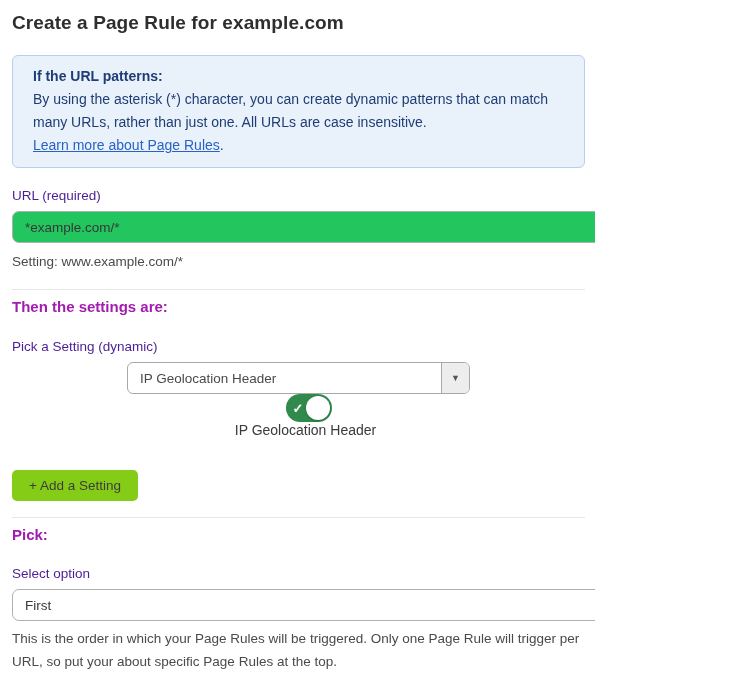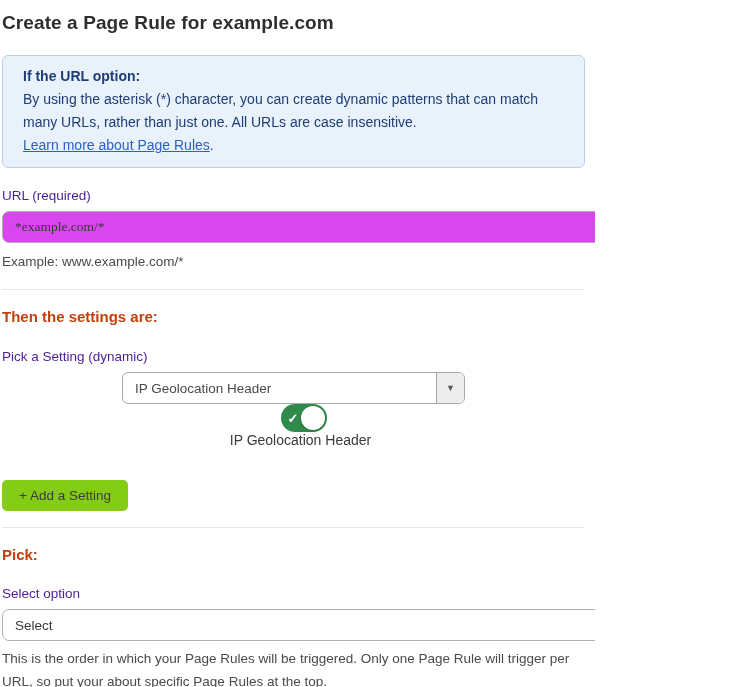--- a/index.html
+++ b/index.html
@@ -5,21 +5,21 @@
   * { margin: 0; padding: 0; box-sizing: border-box; }
   html, body {
     width: 750px;
     background: #ffffff;
     font-family: "Liberation Sans", sans-serif;
     color: #404040;
   }
   .page {
     width: 595px;
     height: 687px;
-    padding: 12px 10px 0 2px;
+    padding: 12px 10px 0 12px;
     overflow: hidden;
   }
   
   .page-title {
     font-size: 19px;
     font-weight: bold;
     color: #2e2e2e;
     letter-spacing: 0.1px;
     margin-bottom: 21px;
   }
@@ -46,42 +46,42 @@
     color: #4c1d95;
     margin-bottom: 8px;
   }
   .text-input {
     display: block;
     width: 730px;
     height: 32px;
     border: 1px solid #b0b0b0;
     border-radius: 7px;
     padding: 0 12px;
-    font-family: Liberation Serif, serif;
+    font-family: Liberation Sans, sans-serif;
     font-size: 13.5px;
     color: #383838;
-    background: #d946ef;
+    background: #22c55e;
     outline: none;
   }
   .helper-text {
     font-size: 13.5px;
     color: #4a4a4a;
     margin-top: 7px;
     line-height: 23px;
   }
   .divider {
     border: none;
     border-top: 1px solid #e7e7e7;
     margin: 16px 0 0 0;
   }
   .section-heading {
     font-size: 15px;
     font-weight: bold;
-    color: #c2410c;
-    margin-top: 18px;
+    color: #a21caf;
+    margin-top: 8px;
   }
   
   .picker-label { margin-top: 24px; }
   .setting-row {
     display: flex;
     align-items: center;
     margin-top: 8px;
     flex-direction: column;
   }
   .setting-dropdown {
@@ -199,28 +199,28 @@
   }
 </style>
 </head>
 <body>
 
 <div class="page">
 
   <div class="page-title">Create a Page Rule for example.com</div>
 
   <div class="info-box">
-    <div class="info-heading">If the URL option:</div>
+    <div class="info-heading">If the URL patterns:</div>
     <div class="info-body">By using the asterisk (*) character, you can create dynamic patterns that can match many URLs, rather than just one. All URLs are case insensitive.</div>
     <div><a class="info-link">Learn more about Page Rules</a><span>.</span></div>
   </div>
 
   <div class="field-label">URL (required)</div>
   <input class="text-input" type="text" value="*example.com/*" style="">
-  <div class="helper-text">Example: www.example.com/*</div>
+  <div class="helper-text">Setting: www.example.com/*</div>
 
   <hr class="divider">
 
   <div class="section-heading">Then the settings are:</div>
 
   <div class="field-label picker-label">Pick a Setting (dynamic)</div>
 
   <div class="setting-row">
     <div class="setting-dropdown">
       <div class="dd-value">IP Geolocation Header</div>
@@ -237,21 +237,21 @@
 
   <button class="btn btn-gray add-setting-btn">+ Add a Setting</button>
 
   <hr class="divider">
 
   <div class="section-heading">Pick:</div>
 
   <div class="field-label picker-label" style="margin-top:23px;">Select option</div>
 
   <div class="order-select">
-    <span>Select</span>
+    <span>First</span>
     <span class="select-arrow">▼</span>
   </div>
 
   <div class="order-helper">This is the order in which your Page Rules will be triggered. Only one Page Rule will trigger per URL, so put your about specific Page Rules at the top.</div>
 
   <hr class="divider">
 
   <div class="footer-actions">
     <button class="btn btn-gray">Cancel</button>
     <button class="btn btn-gray">Save as Draft</button>

